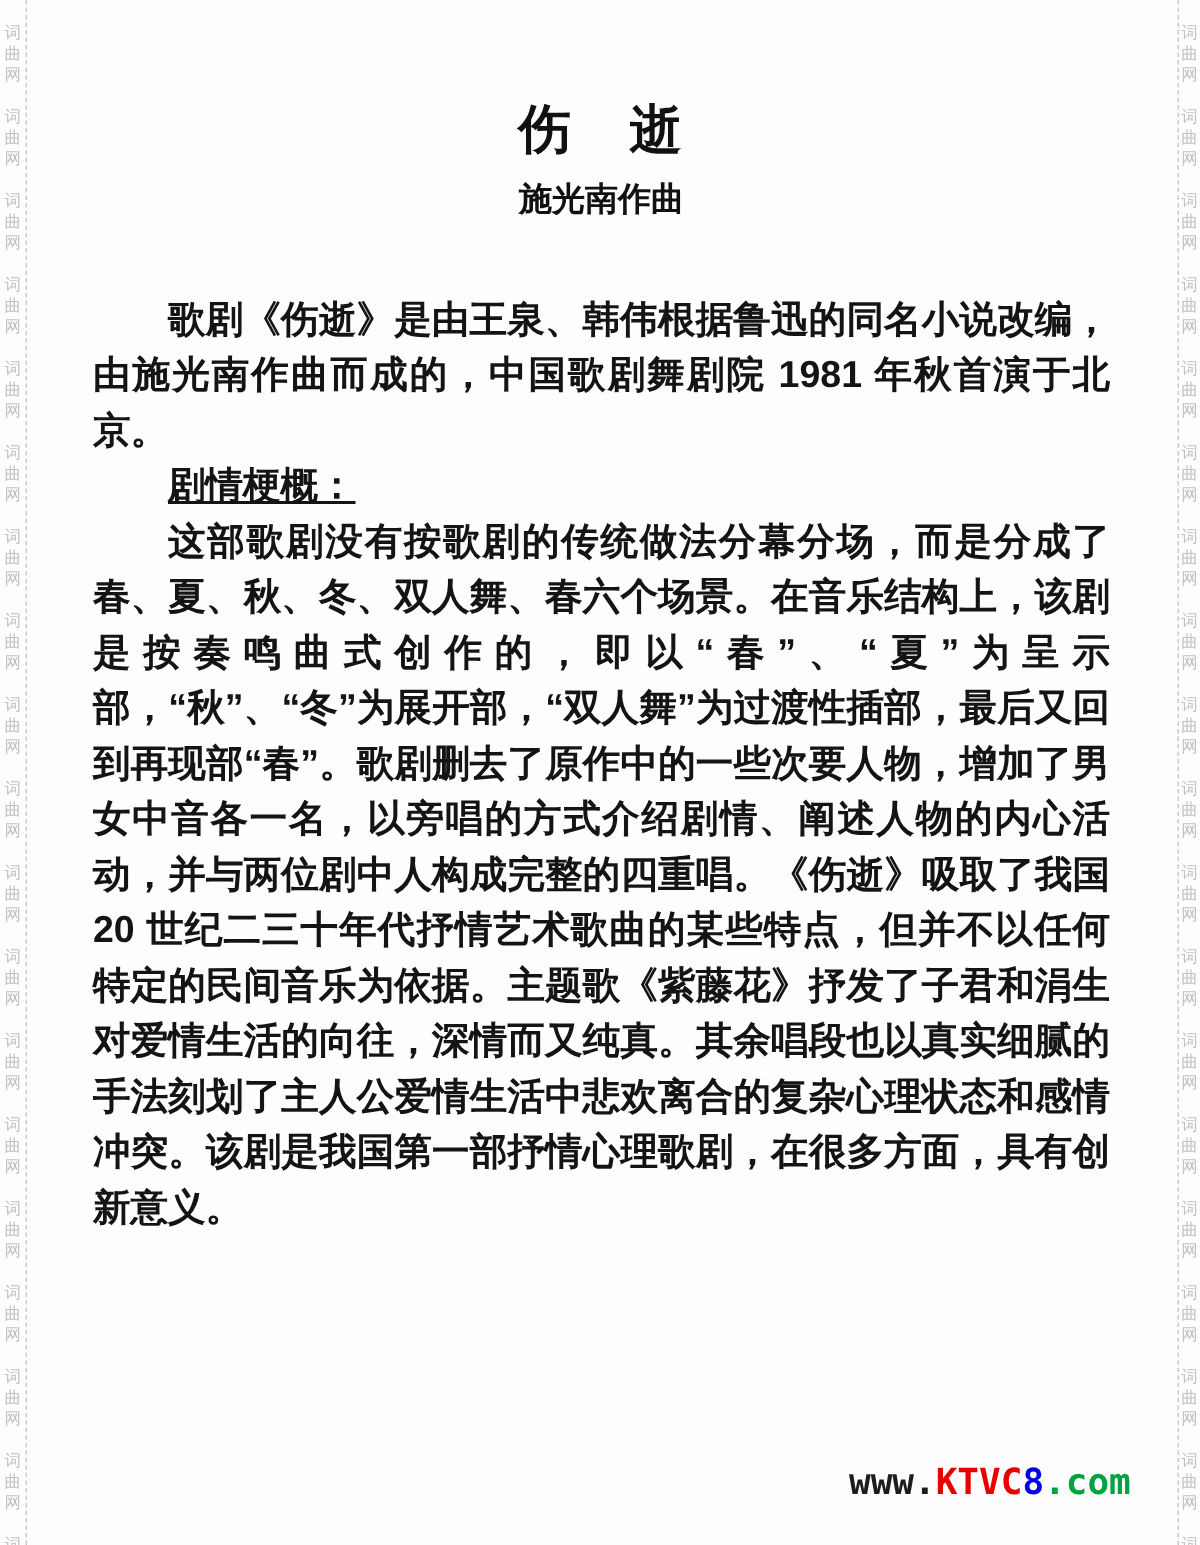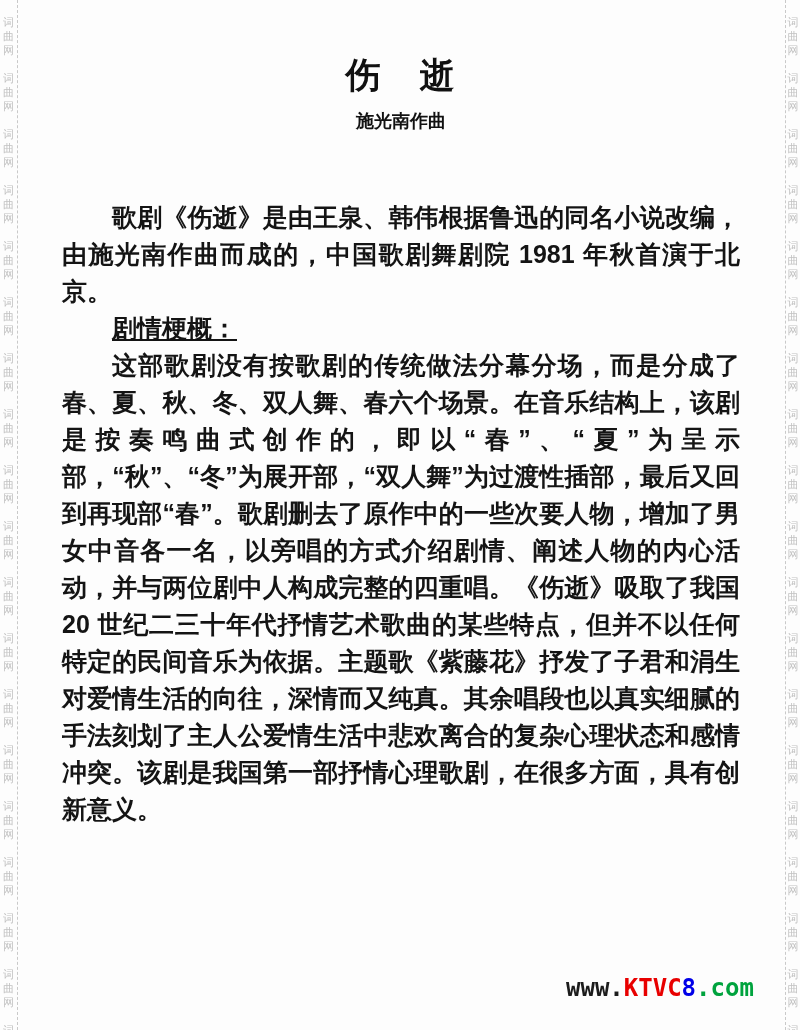--- a/index.html
+++ b/index.html
@@ -26,41 +26,41 @@
     font-weight: 400;
     user-select: none;
   }
   .watermark-col.left  { left: 0;  width: 17px; border-right: 1px dashed #c9c9c9; padding-top: 1px; }
   .watermark-col.right { right: 0; width: 14px; border-left: 1px dashed #c9c9c9; padding-top: 1px; }
 
   
   .content {
     position: absolute;
     left: 62px;
-    top: 4px;
+    top: 16px;
     width: 678px;
   }
   .doc-title {
     margin: 52px 0 0 0;
     font-size: 35px;
     line-height: 38px;
     font-weight: 900;
     text-align: center;
     letter-spacing: 2px;
     color: #111;
   }
   .doc-subtitle {
     margin: 13px 0 0 0;
-    font-size: 18px;
+    font-size: 22px;
     line-height: 28px;
     font-weight: 700;
     text-align: center;
     color: #111;
   }
-  .doc-body { margin-top: 64px; }
+  .doc-body { margin-top: 48px; }
   .doc-body p {
     margin: 0;
     font-size: 25px;
     line-height: 37px;
     font-weight: 700;
     text-align: justify;
     text-indent: 2em;
     color: #141414;
   }
   .doc-body p.label-line { text-align: left; text-decoration: underline; }

